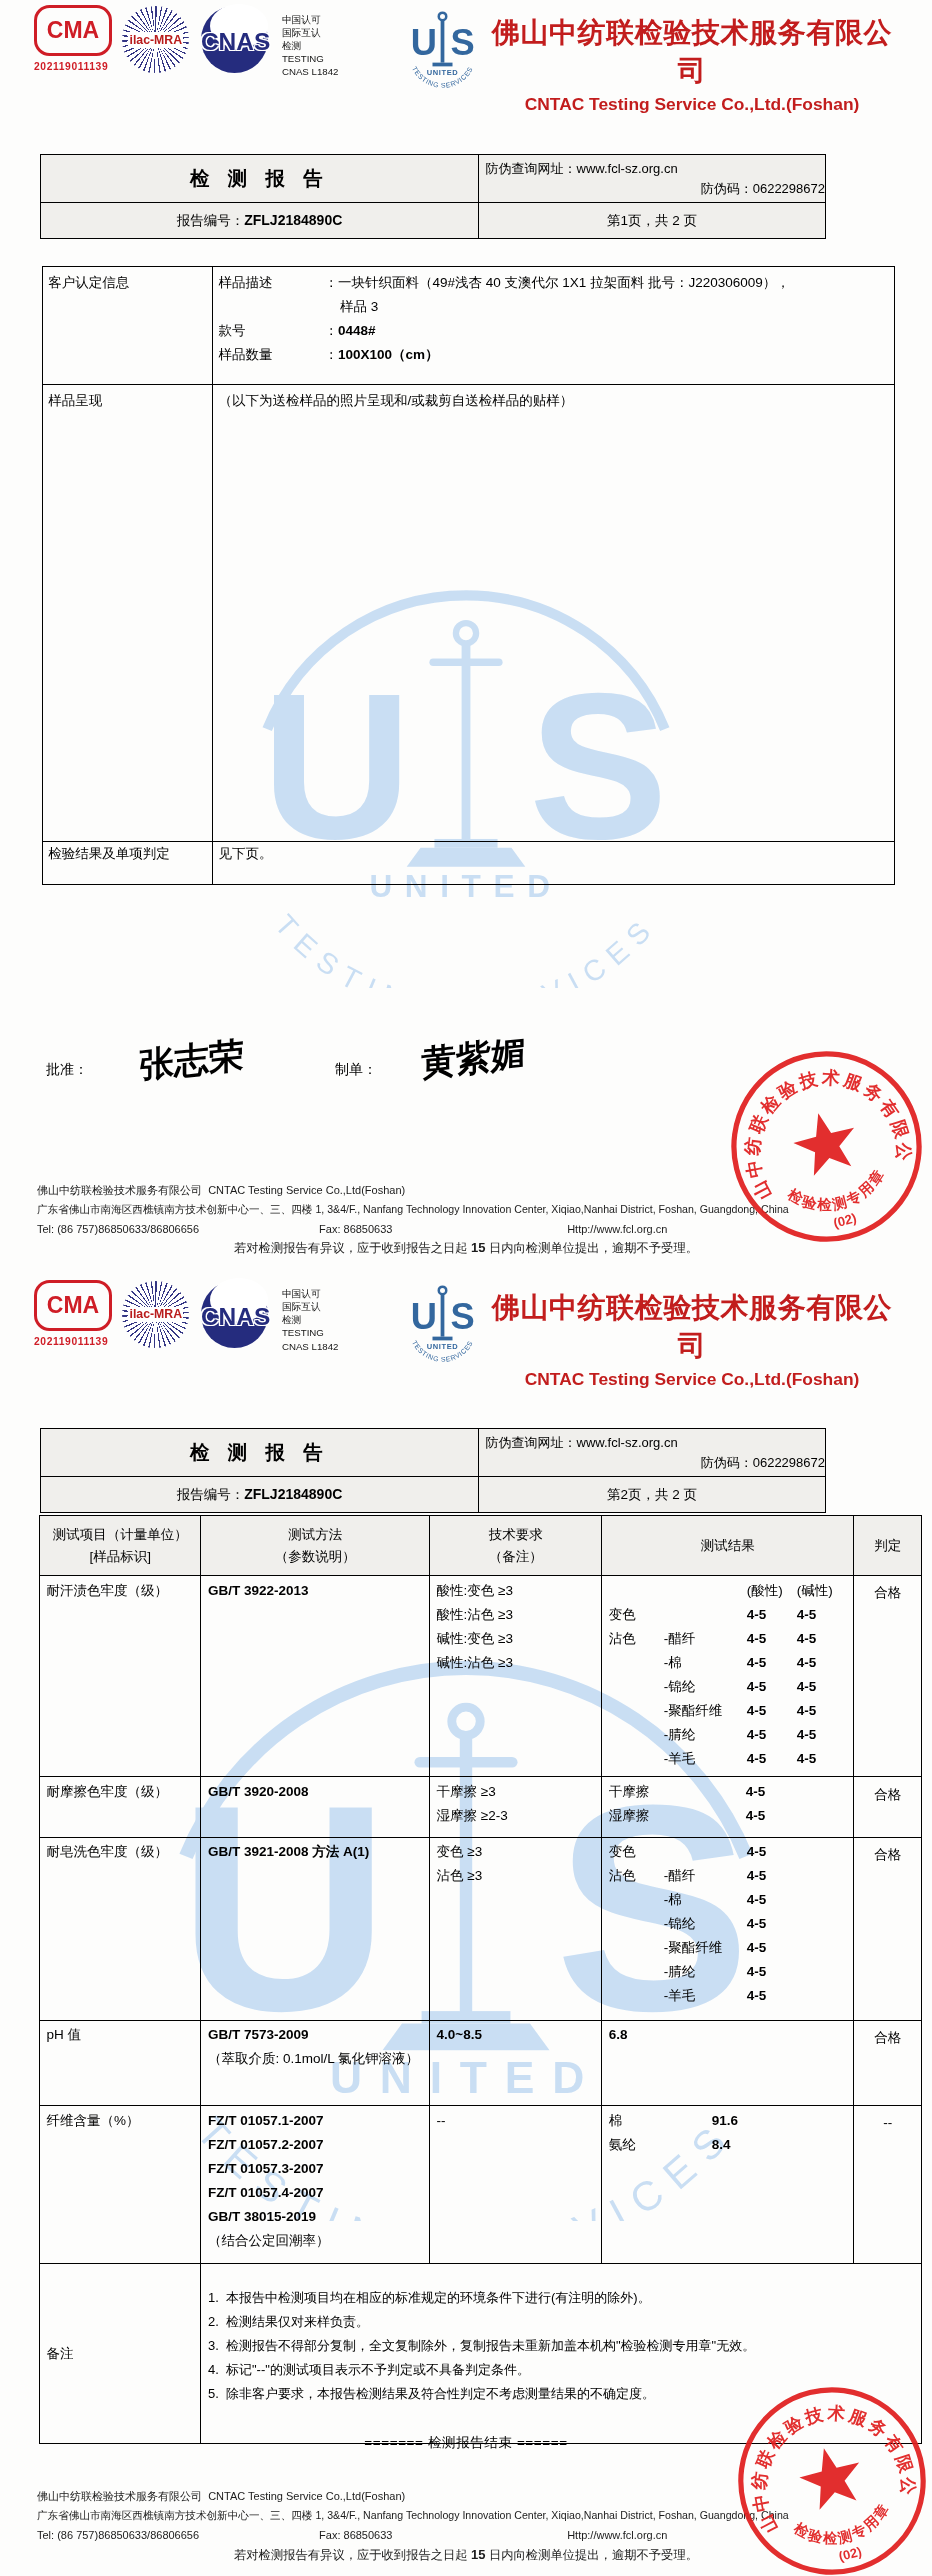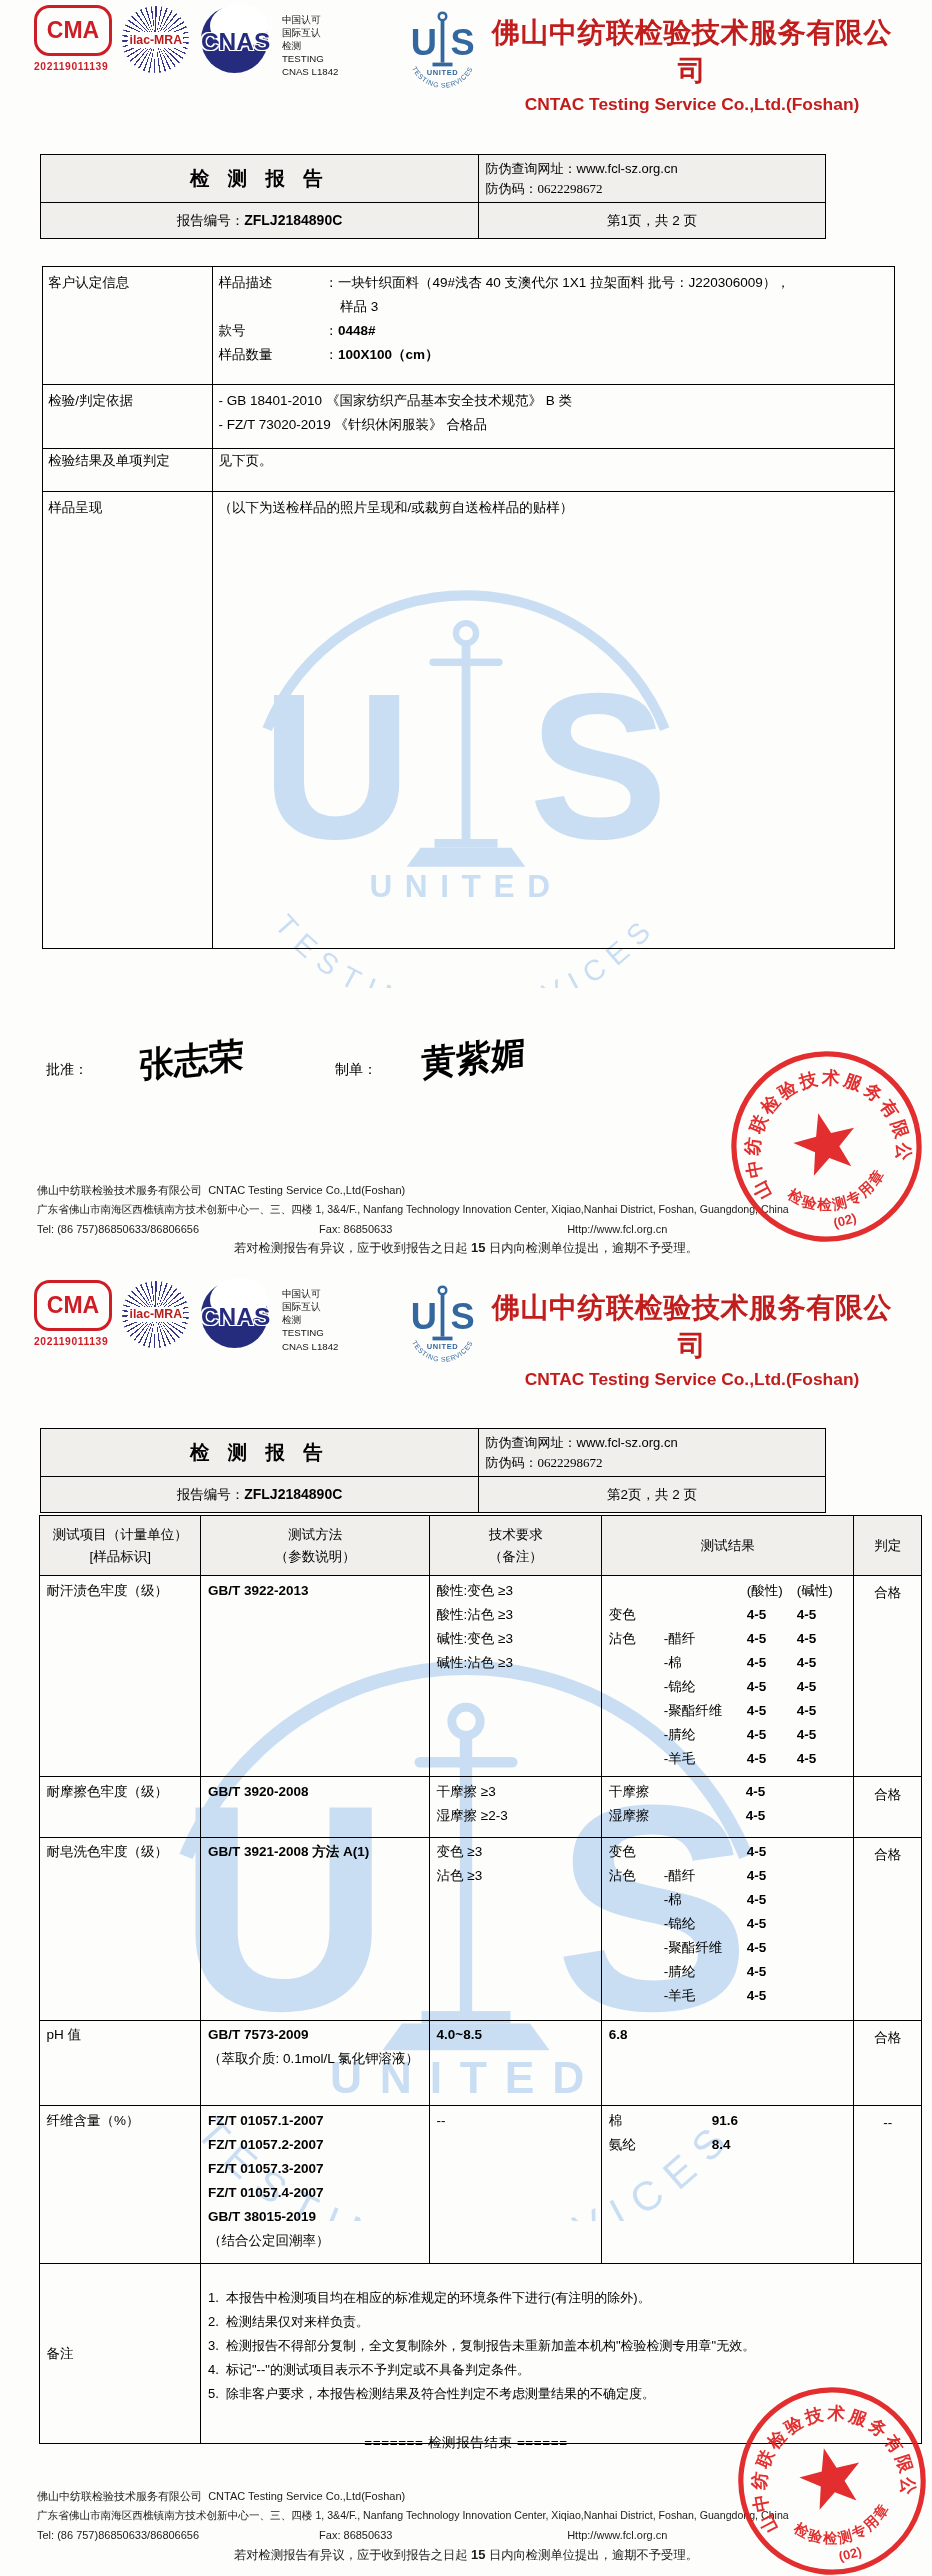--- a/index.html
+++ b/index.html
@@ -29,21 +29,21 @@
   .company{position:absolute;left:479px;width:426px;text-align:center;z-index:2;}
   .company-cn{font-size:28px;font-weight:bold;color:#c21d1d;letter-spacing:0.6px;}
   .company-en{font-size:17.4px;font-weight:bold;color:#c21d1d;margin-top:3.9px;}
 
   
   .rpt-table{position:absolute;left:40px;width:786px;border-collapse:collapse;background:#f0efec;z-index:2;}
   .rpt-table td{border:1.3px solid #000;padding:0;}
   .rpt-table{border:1.9px solid #000;padding-left:20px;}
   .rpt-title{width:437px;text-align:center;font-size:19.4px;font-weight:bold;letter-spacing:6.5px;}
   .rpt-anti{font-size:13px;padding:2.6px 0 2.6px 6.5px !important;line-height:20px;}
-  .rpt-anti .c2{display:block;text-align:left;font-family:Liberation Serif, serif;}
+  .rpt-anti .c2{display:block;text-align:right;}
   .rpt-no{height:35px;text-align:center;font-size:13.5px;}
   .rpt-no b{font-size:14px;}
   .row1{height:48px;}
 
   
   .info-table{position:absolute;left:42px;top:266px;width:853px;border-collapse:collapse;border:1.9px solid #000;z-index:1;background:transparent;}
   .info-table td{border:1.3px solid #000;vertical-align:top;font-size:13.5px;padding:3.9px 5.2px;line-height:24px;}
   .info-label{width:159px;}
   .kv{display:flex;}
   .kv .k{width:106px;flex:none;}
@@ -187,33 +187,26 @@
             <span class="k">款号</span>
             <span class="v"><span>：</span><span class="bold">0448#</span></span>
           </div>
           <div class="kv">
             <span class="k">样品数量</span>
             <span class="v"><span>：</span><span class="bold">100X100（cm）</span></span>
           </div>
         </td>
       </tr>
       <tr>
-        <td style="height:55px;">检验/判定依据</td>
-        <td colspan="2">
-          <div>- GB 18401-2010 《国家纺织产品基本安全技术规范》 B 类</div>
-          <div>- FZ/T 73020-2019 《针织休闲服装》 合格品</div>
-        </td>
+        <td style="height:448px;">样品呈现</td>
+        <td colspan="2">（以下为送检样品的照片呈现和/或裁剪自送检样品的贴样）</td>
       </tr>
       <tr>
         <td style="height:35px;line-height:18px;">检验结果及单项判定</td>
         <td colspan="2" style="line-height:18px;">见下页。</td>
-      </tr>
-      <tr>
-        <td style="height:448px;">样品呈现</td>
-        <td colspan="2">（以下为送检样品的照片呈现和/或裁剪自送检样品的贴样）</td>
       </tr>
     </tbody>
       </table>
 
     <span class="sig-label" style="left:46px;top:1061px;">批准：</span>
     <span class="sig-name" style="left:139px;top:1037px;">张志荣</span>
     <span class="sig-label" style="left:335px;top:1061px;">制单：</span>
     <span class="sig-name" style="left:421px;top:1035px;">黄紫媚</span>
 
     <div class="foot" style="top:1183px;">

